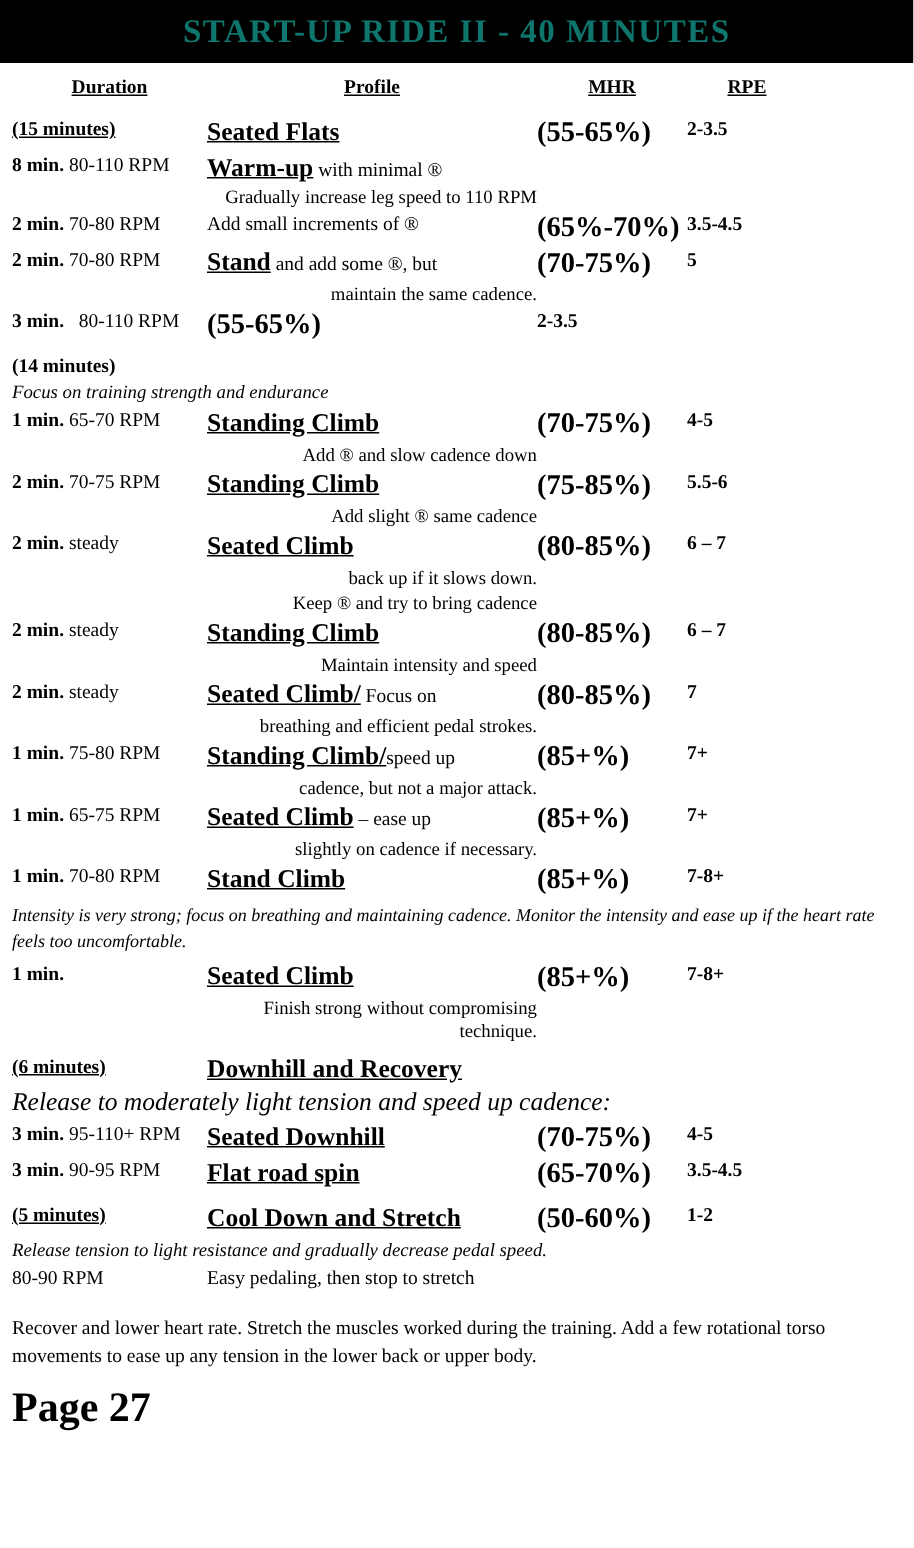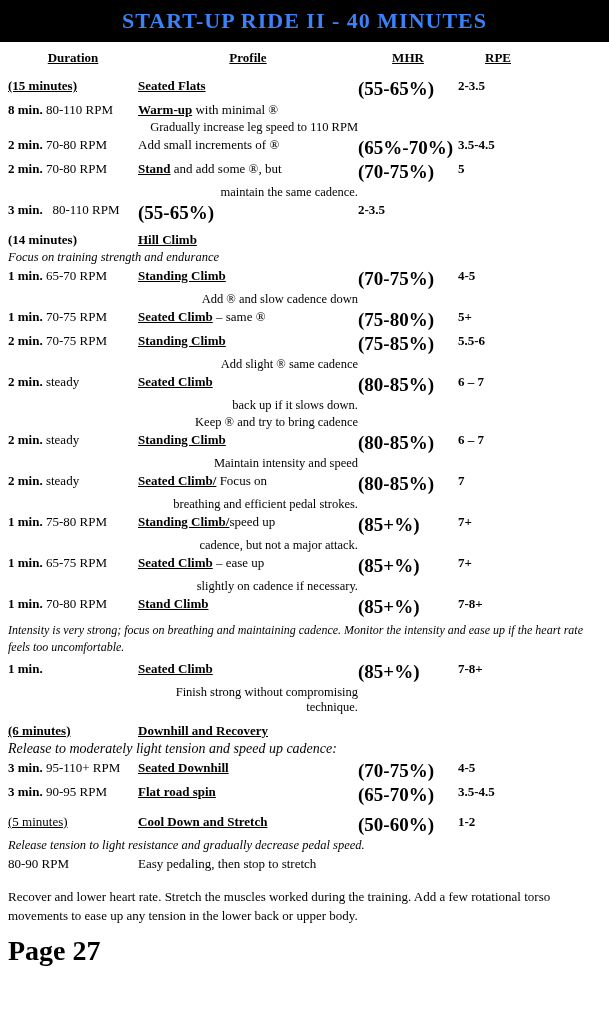--- a/index.html
+++ b/index.html
@@ -7,21 +7,21 @@
       font-family: Times New Roman, Times, serif;
       font-size: 13px;
       background: #fff;
       color: #000;
       width: 609px;
       min-height: 1032px;
       padding: 0;
     }
     .page-title {
       background: #000;
-      color: #3b82f6;
+      color: #0f766e;
       text-align: center;
       font-size: 22px;
       font-weight: bold;
       padding: 8px 4px;
       letter-spacing: 1px;
     }
     .content {
       padding: 8px 16px 8px 8px;
     }
     .header-row {
@@ -44,21 +44,21 @@
     .row .dur {
       font-weight: bold;
       font-size: 13px;
     }
     .row .dur span {
       font-weight: normal;
     }
     .row .profile-label {
       font-weight: bold;
       text-decoration: underline;
-      font-size: 13px;
+      font-size: 17px;
       display: inline;
     }
     .profile-sub {
       font-size: 12.5px;
       font-style: normal;
       text-align: right;
     }
     .mhr {
       font-weight: bold;
       font-size: 19px;
@@ -139,46 +139,39 @@
   <div class="row">
     <div class="dur">3 min. &nbsp; <span>80-110 RPM</span></div>
     <div class="mhr">(55-65%)</div>
     <div class="rpe">2-3.5</div>
   </div>
 
   <div class="gap"></div>
 
   <div class="row">
     <div class="dur"><span style="font-weight:bold;">(14 minutes)</span></div>
-    <div><span class="profile-label">Hill  Climb</span></div>
     <div></div>
     <div></div>
   </div>
 
   <div style="font-style:italic;font-size:12.5px;margin-bottom:3px;">Focus on training strength and endurance</div>
 
   <div class="row">
     <div class="dur">1 min. <span>65-70 RPM</span></div>
     <div><span class="profile-label">Standing Climb</span></div>
     <div class="mhr">(70-75%)</div>
     <div class="rpe">4-5</div>
   </div>
   <div class="extra-row">
     <div></div>
     <div class="profile-sub">Add ® and slow cadence down</div>
     <div></div>
       <div></div>
   </div>
 
-  <div class="row">
-    <div class="dur">1 min. <span>70-75 RPM</span></div>
-    <div><span class="profile-label">Seated Climb</span> – same ®</div>
-    <div class="mhr">(75-80%)</div>
-    <div class="rpe">5+</div>
-  </div>
 
   <div class="row">
     <div class="dur">2 min. <span>70-75 RPM</span></div>
     <div><span class="profile-label">Standing Climb</span></div>
     <div class="mhr">(75-85%)</div>
     <div class="rpe">5.5-6</div>
   </div>
   <div class="extra-row">
     <div></div>
     <div class="profile-sub">Add slight ® same cadence</div>
@@ -280,40 +273,40 @@
   </div>
 
   <div class="gap"></div>
 
   <div class="row">
     <div class="dur"><span style="text-decoration:underline;font-weight:bold;">(6 minutes)</span></div>
     <div><span class="profile-label" style="text-decoration:underline;">Downhill and Recovery</span></div>
     <div></div>
     <div></div>
   </div>
-  <div style="font-style:italic;font-size:14px;margin-bottom:3px;">Release to moderately light tension and speed up cadence:</div>
+  <div style="font-style:italic;font-size:17px;margin-bottom:3px;">Release to moderately light tension and speed up cadence:</div>
 
   <div class="row">
     <div class="dur">3 min. <span>95-110+ RPM</span></div>
     <div><span class="profile-label">Seated Downhill</span></div>
     <div class="mhr">(70-75%)</div>
     <div class="rpe">4-5</div>
   </div>
 
   <div class="row">
     <div class="dur">3 min. <span>90-95 RPM</span></div>
     <div><span class="profile-label">Flat road spin</span></div>
     <div class="mhr">(65-70%)</div>
     <div class="rpe">3.5-4.5</div>
   </div>
 
   <div class="gap"></div>
 
   <div class="row">
-    <div class="dur"><span style="text-decoration:underline;font-weight:normal;text-align:right;">(5 minutes)</span></div>
+    <div class="dur"><span style="text-decoration:underline;font-weight:bold;text-align:right;">(5 minutes)</span></div>
     <div><span class="profile-label" style="text-decoration:underline;">Cool Down and Stretch</span></div>
     <div class="mhr">(50-60%)</div>
     <div class="rpe">1-2</div>
   </div>
   <div style="font-style:italic;font-size:12.5px;margin-bottom:3px;">Release tension to light resistance and gradually decrease pedal speed.</div>
 
   <div class="row">
     <div class="dur"><span>80-90 RPM</span></div>
     <div>Easy pedaling, then stop to stretch</div>
     <div></div>

